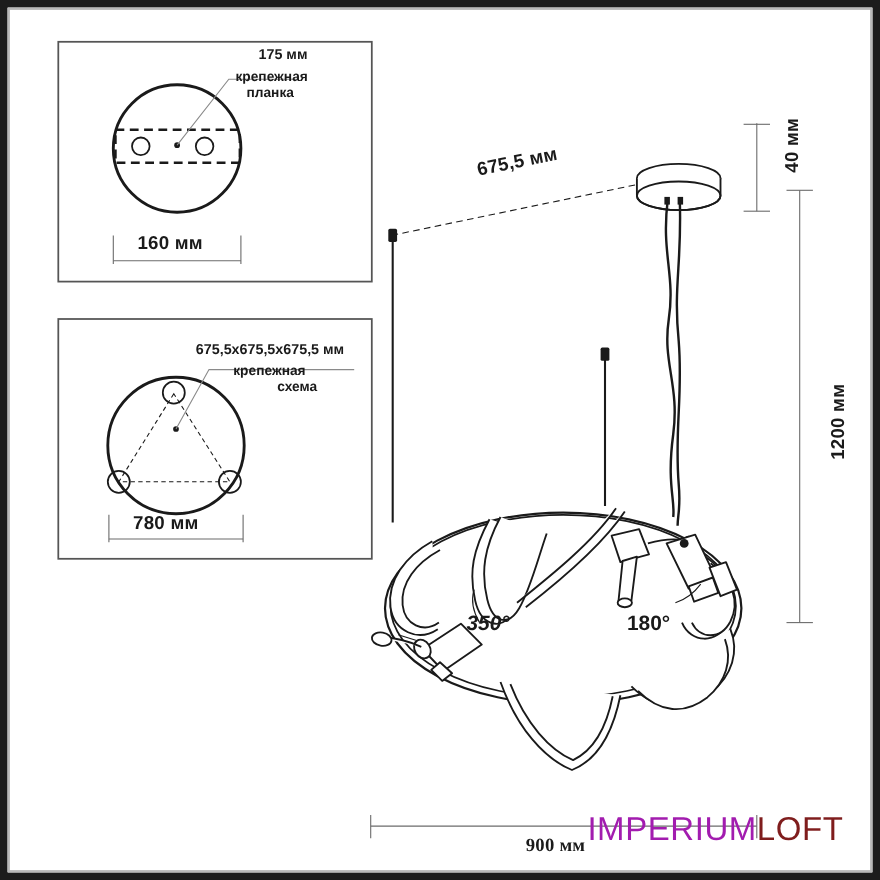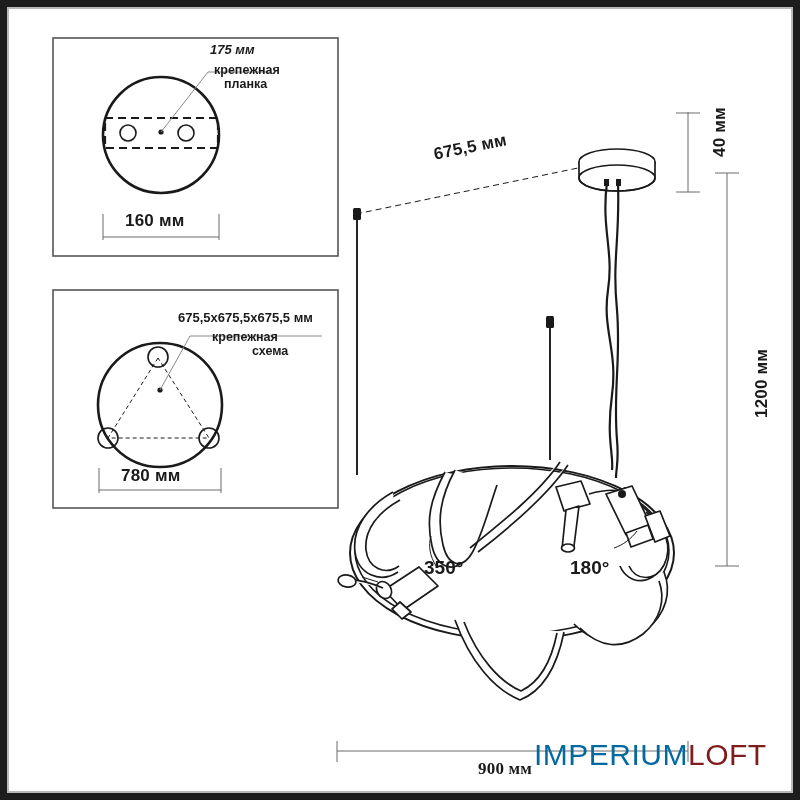--- a/index.html
+++ b/index.html
@@ -65,21 +65,21 @@
   }
   #wm {
     position: absolute;
     left: 534px;
     top: 738px;
     font-size: 30px;
     letter-spacing: 0.5px;
     font-family: "Liberation Sans", sans-serif;
     white-space: nowrap;
   }
-  #wm .a { color: #0369a1; }
+  #wm .a { color: #a21caf; }
   #wm .b { color: #7f1d1d; }
 </style>
 </head>
 <body>
 
 <div id="root">
 
   <div id="outer-frame"></div>
   <div id="outer-frame-inner"></div>
 
@@ -224,38 +224,38 @@
       </g>
 
       <g>
         <path d="M337 751 L688 751" class="dimline"></path>
         <path d="M337 741 L337 762" class="dimline"></path>
         <path d="M688 741 L688 762" class="dimline"></path>
       </g>
     </g>
   </svg>
 
-  <div class="txt dim-sm" style="left:210px; top:43px;font-style:italic;">175 мм</div>
+  <div class="txt dim-sm" style="left:235px; top:43px;">175 мм</div>
   <div class="txt callout" style="left:214px; top:63px;">крепежная</div>
   <div class="txt callout" style="left:224px; top:77px;">планка</div>
   <div class="txt dim" style="left:125px; top:211px;">160 мм</div>
 
   <div class="txt dim-sm" style="left:178px; top:311px;">675,5x675,5x675,5 мм</div>
   <div class="txt callout" style="left:212px; top:330px;">крепежная</div>
   <div class="txt callout" style="left:226px; top:344px;margin-left:26px;">схема</div>
   <div class="txt dim" style="left:121px; top:466px;">780 мм</div>
 
   <div class="txt dim" style="left:432px; top:145px; transform: rotate(-11.5deg); transform-origin: 0 0;">675,5 мм</div>
 
   <div class="txt dim vert" style="left:710px; top:157px; transform: rotate(-90deg);">40 мм</div>
 
   <div class="txt dim vert" style="left:752px; top:418px; transform: rotate(-90deg);">1200 мм</div>
 
   <div class="txt dim" style="left:478px; top:759px;font-family:Liberation Serif, serif;">900 мм</div>
 
-  <div class="txt angle" style="left:424px; top:557px;">350°</div>
+  <div class="txt angle" style="left:424px; top:557px;font-style:italic;">350°</div>
   <div class="txt angle" style="left:570px; top:557px;">180°</div>
 
   <div id="wm">
     <span class="a">IMPERIUM</span><span class="b">LOFT</span>
   </div>
 
 </div>
 
 </body></html>

